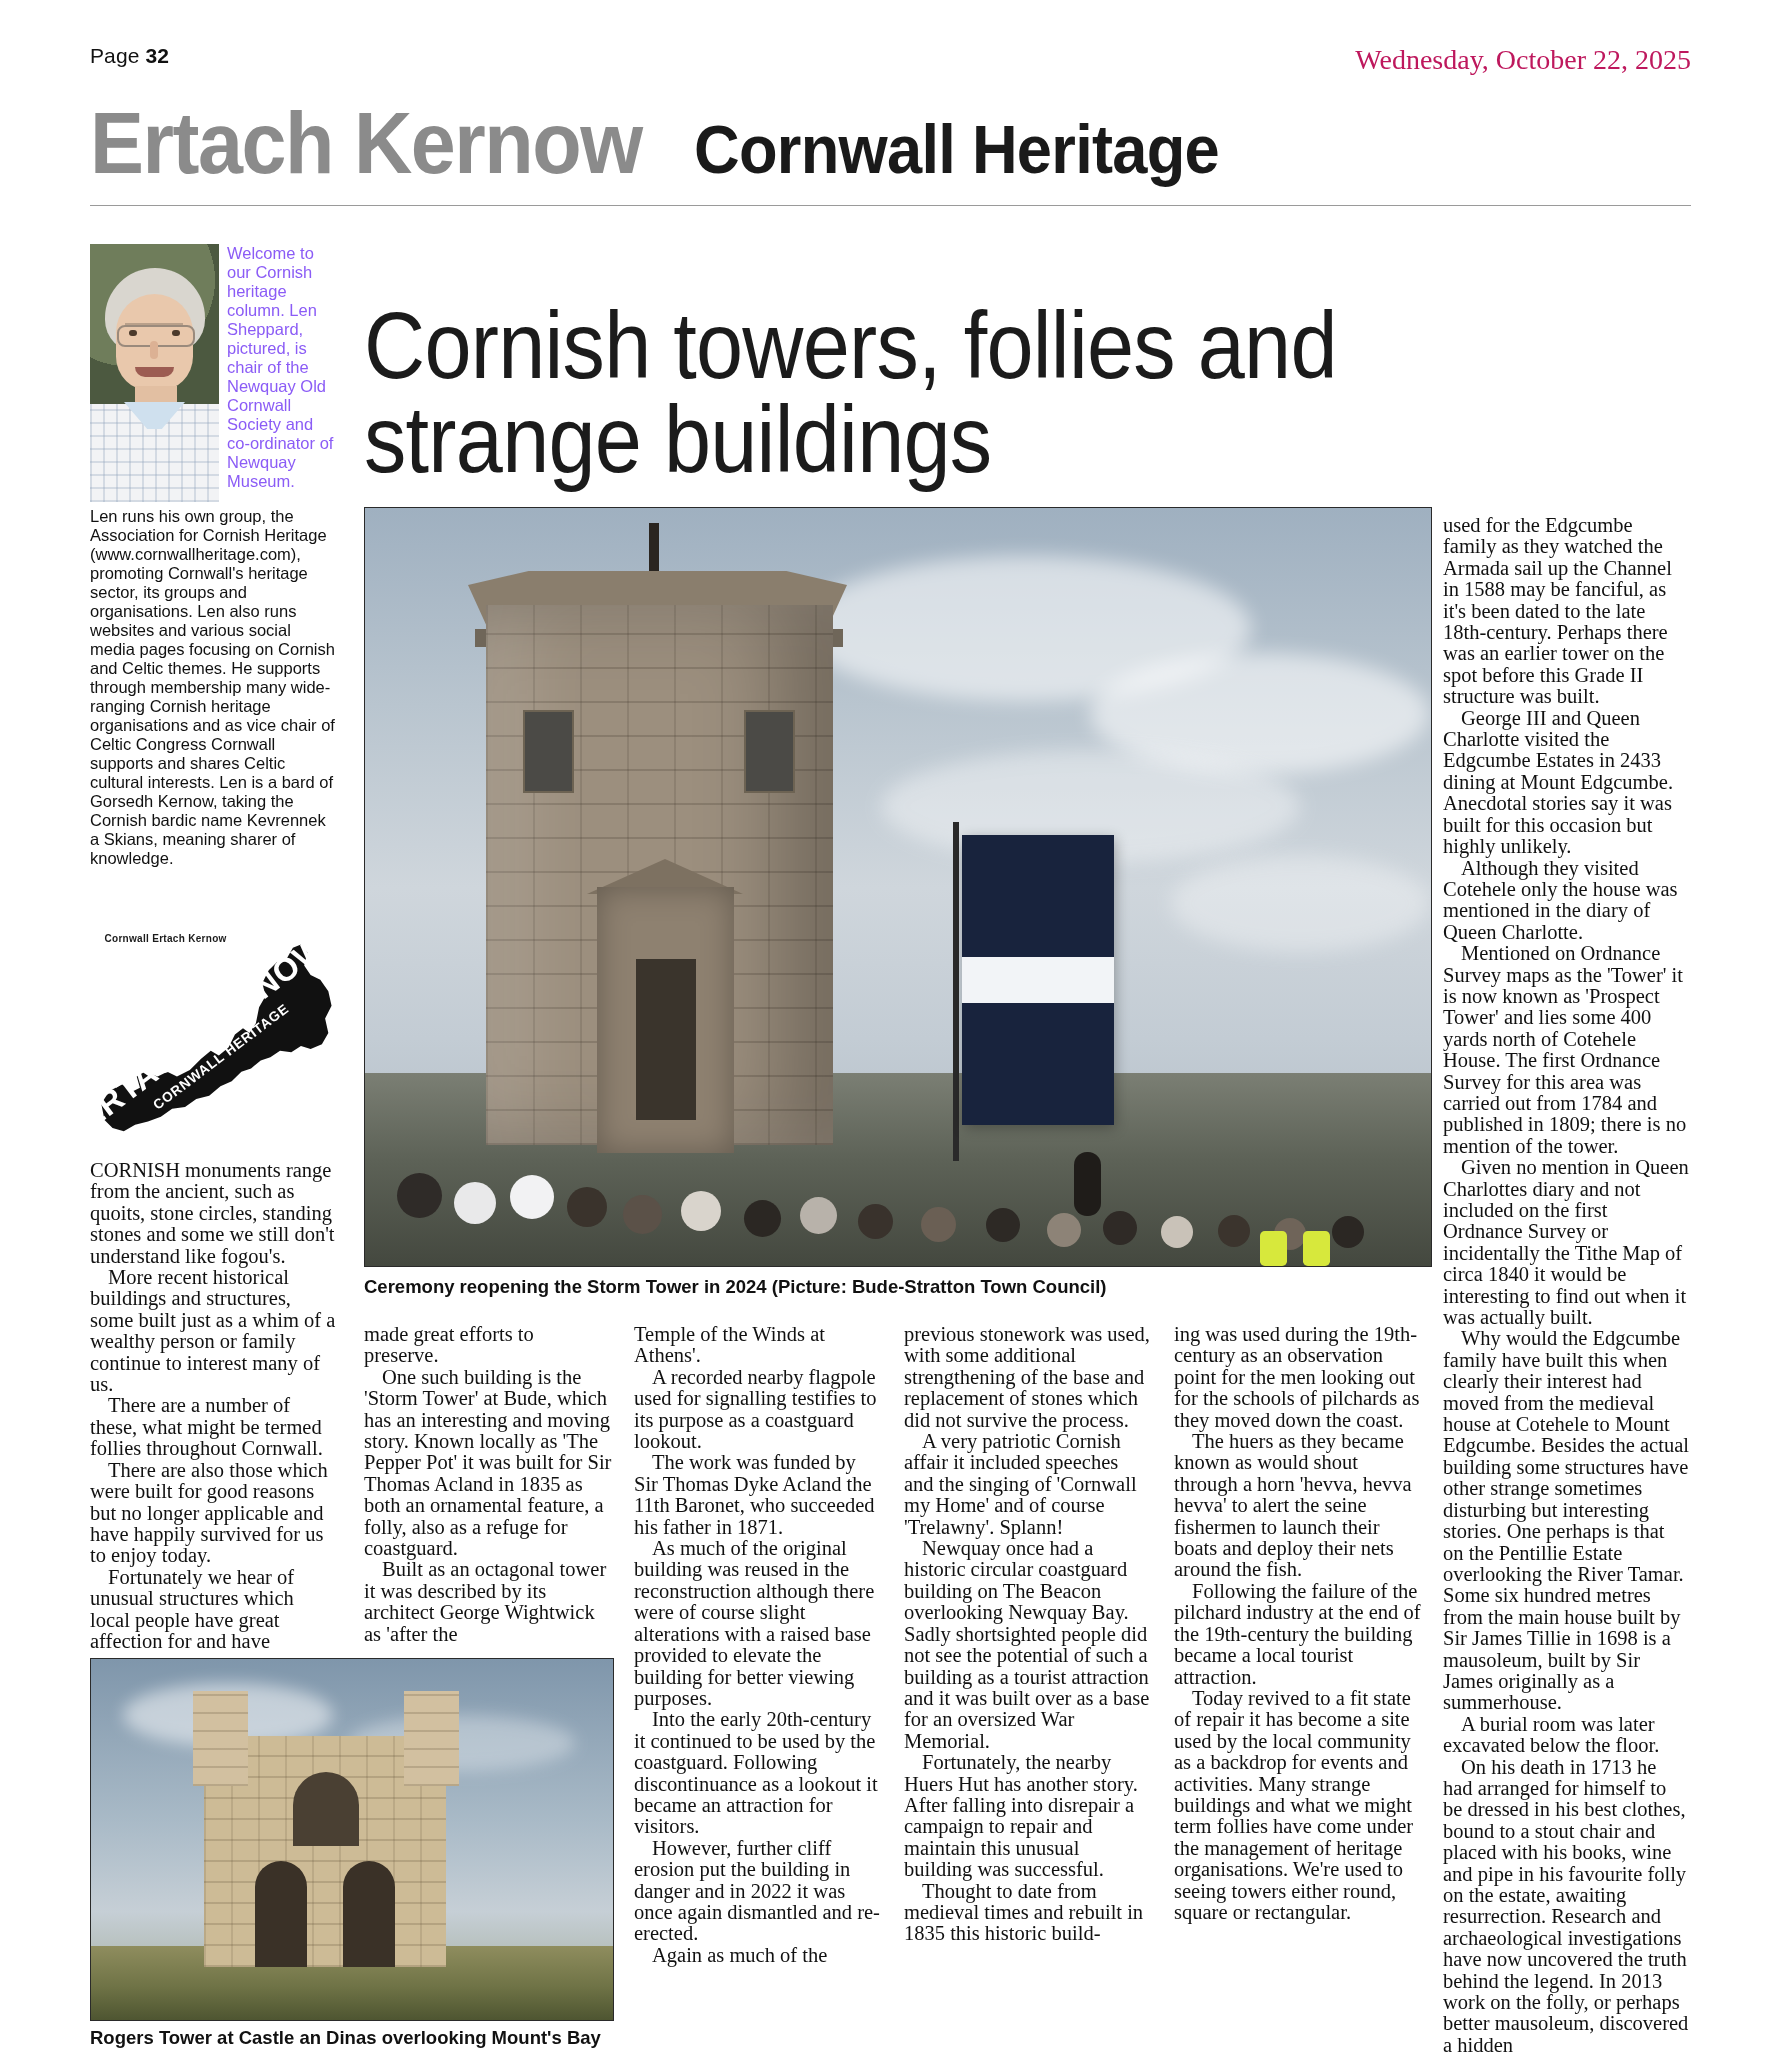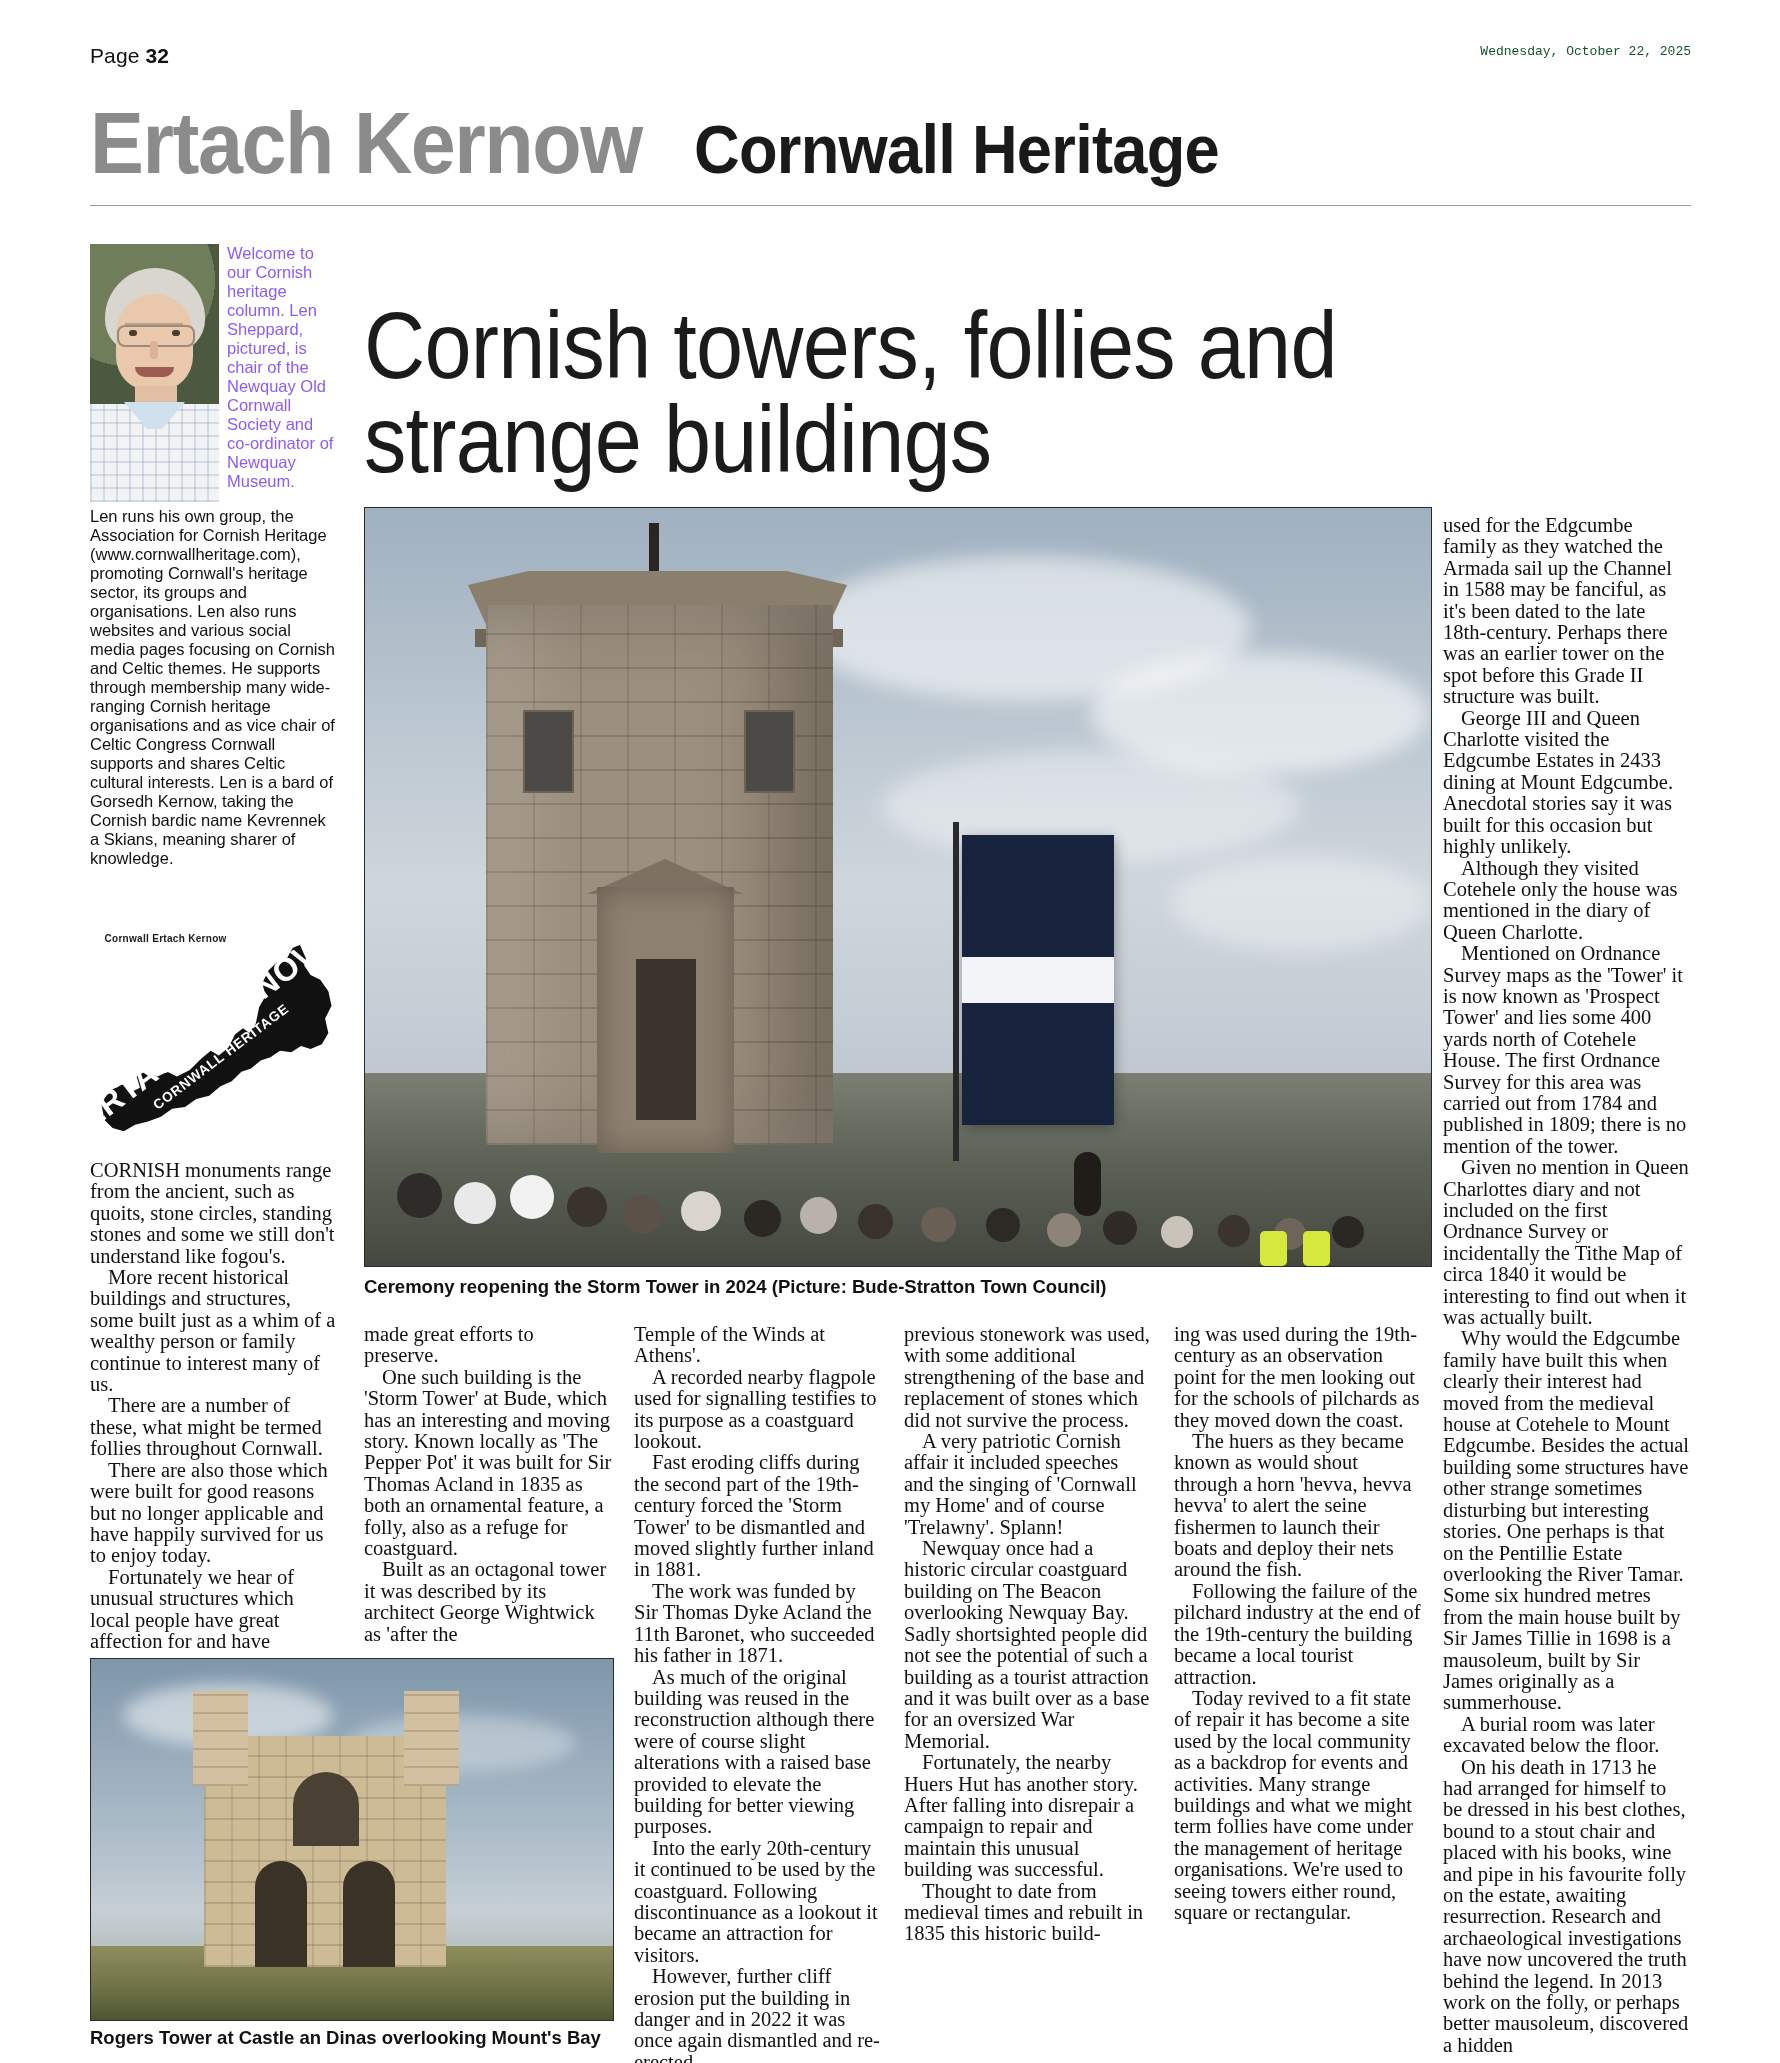--- a/index.html
+++ b/index.html
@@ -13,21 +13,21 @@
   .page{position:relative;width:1781px;height:2064px;overflow:hidden;background:#fff;margin-top:12px;}
 
   
   .folio{position:absolute;top:32px;left:90px;right:90px;height:24px;}
   .folio-left{
     float:left;font-family:"Liberation Sans",sans-serif;font-size:21px;
     letter-spacing:0.1px;color:#111;
   }
   .folio-left b{font-weight:700;}
   .folio-right{
-    float:right;font-family:Liberation Mono, monospace;font-size:13px;color:#14532d;
+    float:right;font-family:Liberation Serif, serif;font-size:28px;color:#be185d;
   }
 
   
   .masthead{position:absolute;top:87px;left:90px;right:90px;height:90px;white-space:nowrap;}
   .mh-a{
     font-family:"Liberation Sans",sans-serif;font-weight:700;
     font-size:87px;line-height:87px;color:#8b8b8b;
     letter-spacing:-1.6px;transform:scaleX(.93);transform-origin:left center;display:inline-block;
   }
   .mh-b{
@@ -289,21 +289,20 @@
   <div class="lowimg-cap">Rogers Tower at Castle an Dinas overlooking Mount's Bay</div>
 
   <div class="bodycol c2">
       <p class="first">made great efforts to preserve.</p>
       <p>One such building is the 'Storm Tower' at Bude, which has an interesting and moving story. Known locally as 'The Pepper Pot' it was built for Sir Thomas Acland in 1835 as both an ornamental feature, a folly, also as a refuge for coastguard.</p>
       <p>Built as an octagonal tower it was described by its architect George Wightwick as 'after the</p>
     </div>
   <div class="bodycol c3">
       <p class="first">Temple of the Winds at Athens'.</p>
       <p>A recorded nearby flagpole used for signalling testifies to its purpose as a coastguard lookout.</p>
-      <p>Fast eroding cliffs during the second part of the 19th-century forced the 'Storm Tower' to be dismantled and moved slightly further inland in 1881.</p>
       <p>The work was funded by Sir Thomas Dyke Acland the 11th Baronet, who succeeded his father in 1871.</p>
       <p>As much of the original building was reused in the reconstruction although there were of course slight alterations with a raised base provided to elevate the building for better viewing purposes.</p>
       <p>Into the early 20th-century it continued to be used by the coastguard. Following discontinuance as a lookout it became an attraction for visitors.</p>
       <p>However, further cliff erosion put the building in danger and in 2022 it was once again dismantled and re-erected.</p>
       <p>Again as much of the</p>
     </div>
   <div class="bodycol c4">
       <p class="first">previous stonework was used, with some additional strengthening  of the base and replacement of stones which did not survive the process.</p>
       <p>A very patriotic Cornish affair it included speeches and the singing of 'Cornwall my Home' and of course 'Trelawny'. Splann!</p>
       <p>Newquay once had a historic circular coastguard building on The Beacon overlooking Newquay Bay. Sadly shortsighted people did not see the potential of such a building as a tourist attraction and it was built over as a base for an oversized War Memorial.</p>

